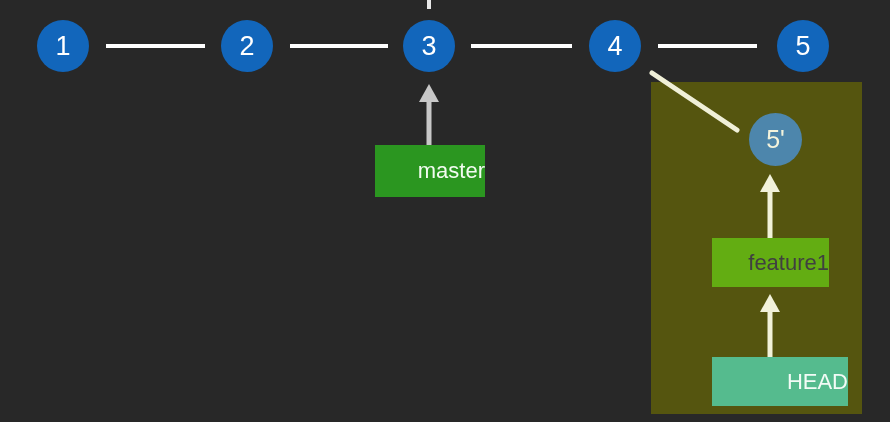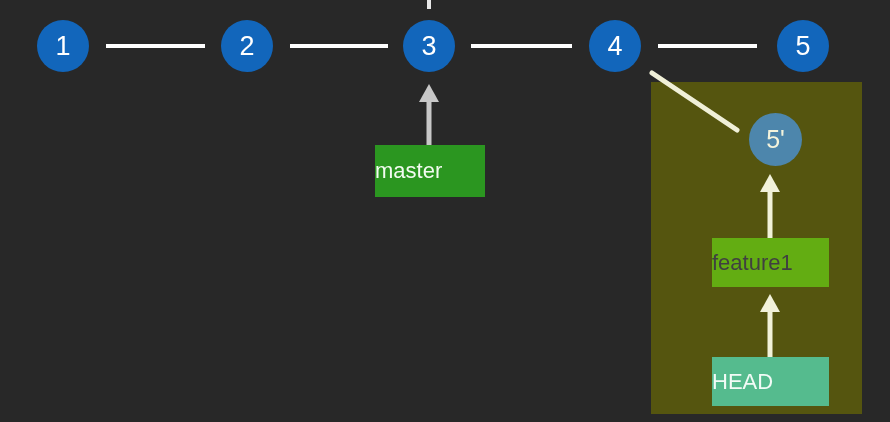--- a/index.html
+++ b/index.html
@@ -76,21 +76,21 @@
     width: 4px;
     height: 9px;
     background: #e8e8e8;
   }
 
   
   .ref-label {
     position: absolute;
     display: flex;
     align-items: center;
-    justify-content: flex-start;
+    justify-content: flex-end;
     font-size: 22px;
     line-height: 1;
     box-sizing: border-box;
   }
   .ref-master {
     left: 375px;
     top: 145px;
     width: 110px;
     height: 52px;
     background: #2b9620;
@@ -100,21 +100,21 @@
     left: 712px;
     top: 238px;
     width: 117px;
     height: 49px;
     background: #63ad12;
     color: #404040;
   }
   .ref-head {
     left: 712px;
     top: 357px;
-    width: 117px;
+    width: 136px;
     height: 49px;
     background: #55bb8e;
     color: #f2fbf6;
   }
 
   
   .arrow-svg {
     position: absolute;
     pointer-events: none;
   }

